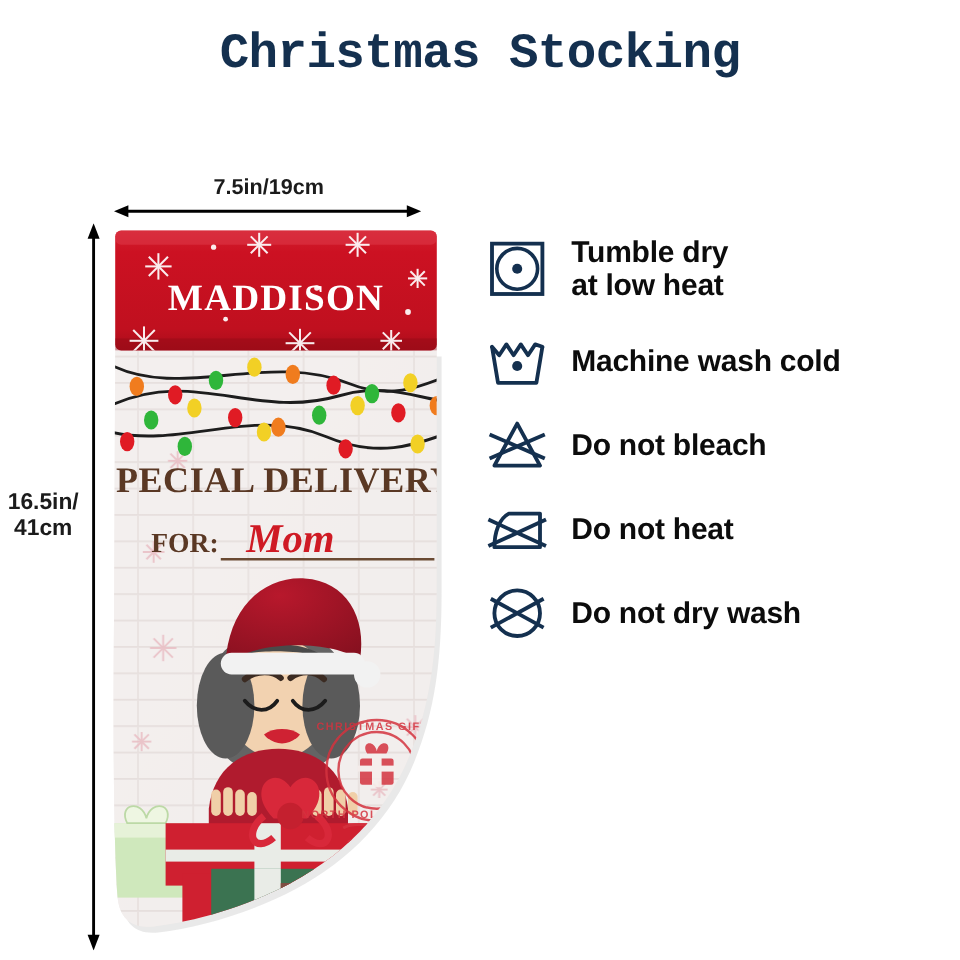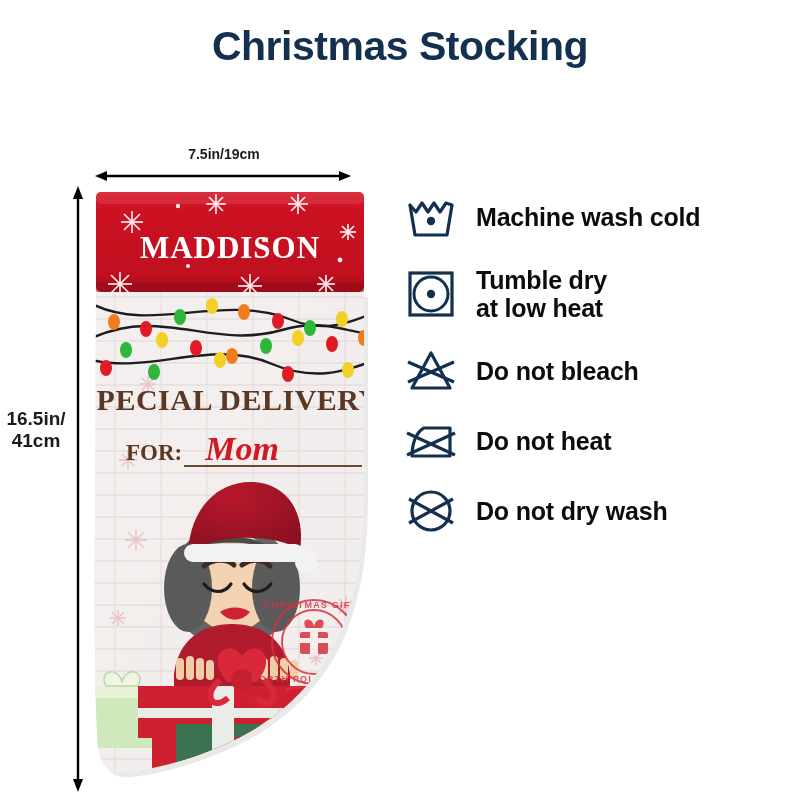--- a/index.html
+++ b/index.html
@@ -12,28 +12,28 @@
 
   
   .title{
     position:absolute;left:0;right:0;top:22px;
     text-align:center;
     color:#14304f;
     font-weight:bold;
     font-size:41px;
     line-height:1.18;
     letter-spacing:-0.5px;
-    font-family:Liberation Sans, sans-serif;
+    font-family:Liberation Mono, monospace;
   }
   .title .l2{display:block;}
 
   
   .dim-w-label{
     position:absolute;left:96px;top:146px;width:256px;
-    text-align:center;font-size:14px;font-weight:bold;color:#1b1b1b;
+    text-align:center;font-size:18px;font-weight:bold;color:#1b1b1b;
   }
   .arrow-h{
     position:absolute;left:95px;top:170px;width:256px;height:12px;
   }
   .dim-h-label{
     position:absolute;left:2px;top:408px;width:68px;
     text-align:center;font-size:19px;font-weight:bold;color:#1b1b1b;
     line-height:1.15;
   }
   .arrow-v{
@@ -360,41 +360,41 @@
           <circle cx="248" cy="72" r="2.4" fill="#fff" stroke="none"></circle>
           <circle cx="96" cy="78" r="2" fill="#fff" stroke="none"></circle>
         </g>
         <text x="138" y="70" text-anchor="middle" font-family="'Liberation Serif',serif" font-size="31" font-weight="bold" fill="#ffffff" letter-spacing="1">MADDISON</text>
       </g>
     </svg>
   </div>
 
   <div class="care-list">
 
-    <div class="care-row">
-      <div class="care-icon">
-        <svg width="54" height="46" viewBox="0 0 54 46">
-          <path d="M6,11 L11,41 L43,41 L48,11" fill="none" stroke="#14304f" stroke-width="3.2" stroke-linejoin="round"></path>
-          <path d="M6,11 L12,18 L18,9 L24,18 L30,9 L36,18 L42,9 L48,11" fill="none" stroke="#14304f" stroke-width="3.2" stroke-linejoin="round" stroke-linecap="round"></path>
-          <circle cx="27" cy="27" r="4.2" fill="#14304f"></circle>
-        </svg>
-      </div>
-      <div class="care-label">Machine wash cold</div>
-    </div>
-
     <div class="care-row two-line">
       <div class="care-icon">
         <svg width="54" height="46" viewBox="0 0 54 46">
           <rect x="6" y="2" width="42" height="42" fill="none" stroke="#14304f" stroke-width="3.2"></rect>
           <circle cx="27" cy="23" r="17" fill="none" stroke="#14304f" stroke-width="3"></circle>
           <circle cx="27" cy="23" r="4.2" fill="#14304f"></circle>
         </svg>
       </div>
       <div class="care-label">Tumble dry
 at low heat</div>
+    </div>
+
+    <div class="care-row">
+      <div class="care-icon">
+        <svg width="54" height="46" viewBox="0 0 54 46">
+          <path d="M6,11 L11,41 L43,41 L48,11" fill="none" stroke="#14304f" stroke-width="3.2" stroke-linejoin="round"></path>
+          <path d="M6,11 L12,18 L18,9 L24,18 L30,9 L36,18 L42,9 L48,11" fill="none" stroke="#14304f" stroke-width="3.2" stroke-linejoin="round" stroke-linecap="round"></path>
+          <circle cx="27" cy="27" r="4.2" fill="#14304f"></circle>
+        </svg>
+      </div>
+      <div class="care-label">Machine wash cold</div>
     </div>
 
     <div class="care-row">
       <div class="care-icon">
         <svg width="54" height="46" viewBox="0 0 54 46">
           <path d="M27,5 L46,40 L8,40 Z" fill="none" stroke="#14304f" stroke-width="3.2" stroke-linejoin="round"></path>
           <line x1="4" y1="14" x2="50" y2="34" stroke="#14304f" stroke-width="3.2"></line>
           <line x1="4" y1="34" x2="50" y2="14" stroke="#14304f" stroke-width="3.2"></line>
         </svg>
       </div>

